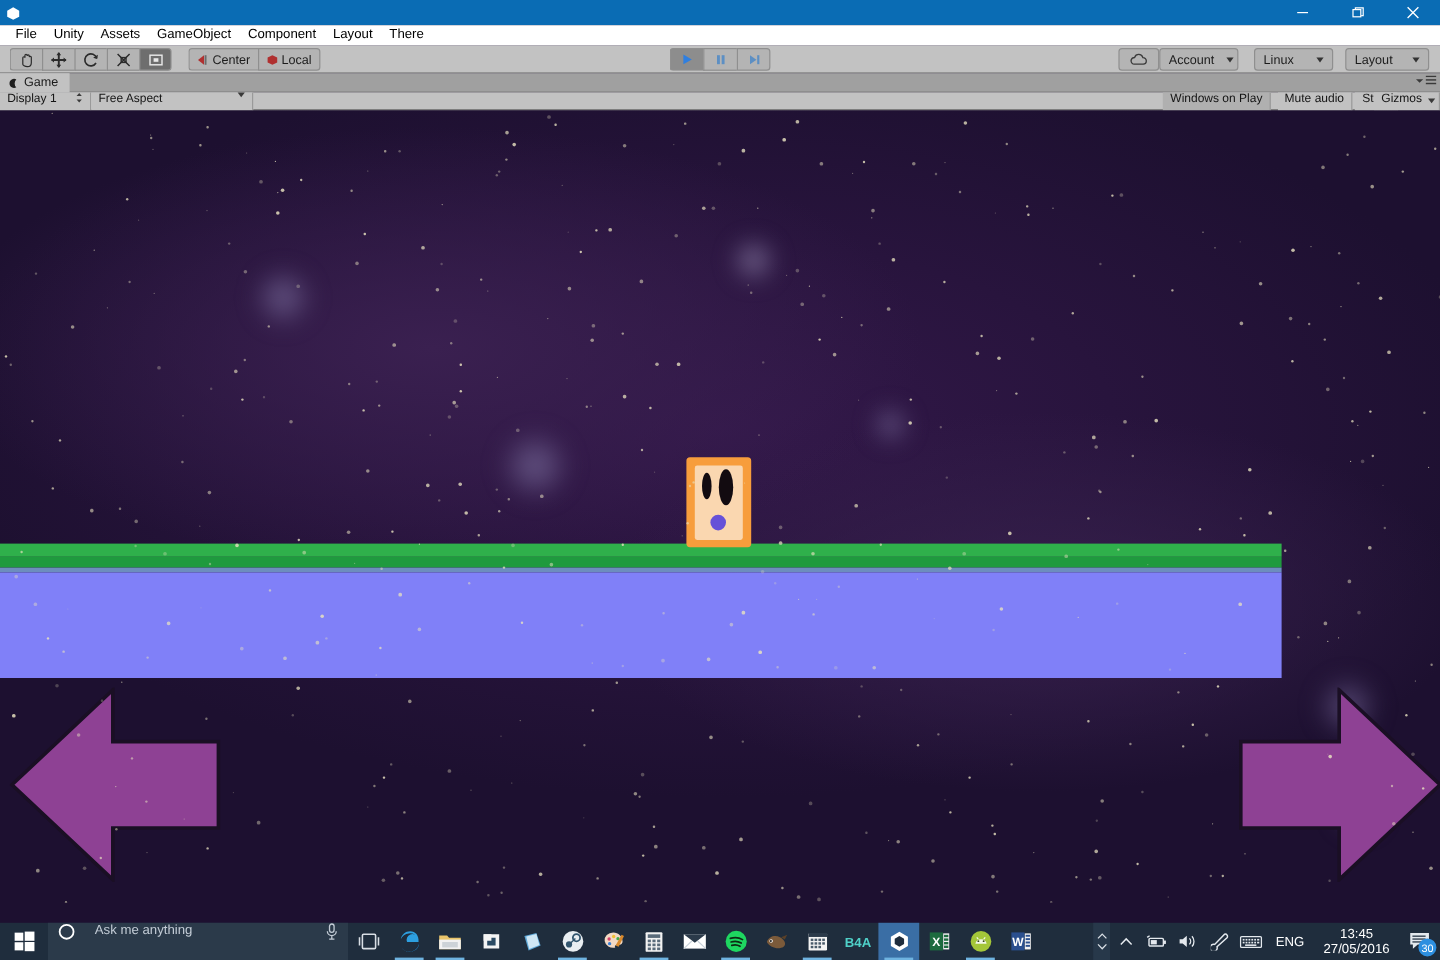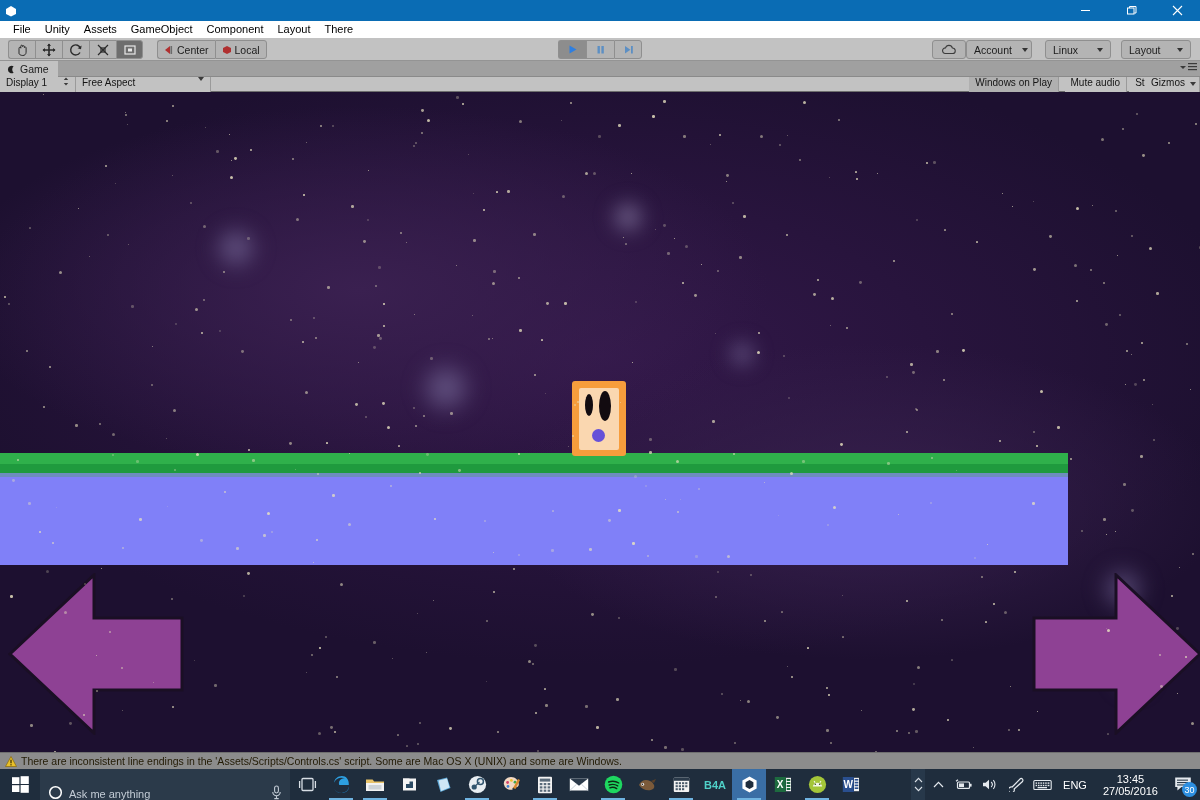--- a/index.html
+++ b/index.html
@@ -152,21 +152,21 @@
   
   .taskbar{
     position:absolute;left:0;top:769px;width:1200px;height:31px;
     background:#1f2d3d;display:flex;align-items:center;
   }
   .start-btn{
     width:40px;height:31px;display:flex;align-items:center;justify-content:center;
   }
   .cortana{
     width:250px;height:31px;background:#2b3a4a;
-    display:flex;align-items:flex-end;gap:6px;padding:0 8px;box-sizing:border-box;
+    display:flex;align-items:flex-start;gap:16px;padding:0 8px;box-sizing:border-box;
   }
   .cortana-text{font-size:11px;color:#c3ccd6;flex:1;white-space:nowrap;}
   .tb-app{
     width:34px;height:31px;display:flex;align-items:center;justify-content:center;
     position:relative;
   }
   .tb-app.running::after{
     content:"";position:absolute;bottom:0;left:5px;right:5px;height:2px;background:#6fb3e0;
   }
   .tb-app.active{background:#3a6ea5;}
@@ -815,28 +815,20 @@
         <div class="star" style="width: 2.7px; height: 2.7px; left: 473px; top: 147px; background: rgb(232, 226, 192); opacity: 0.55;"></div>
         <div class="star" style="width: 1.4px; height: 1.4px; left: 433px; top: 508px; background: rgb(232, 226, 192); opacity: 0.53;"></div>
         <div class="star" style="width: 2.6px; height: 2.6px; left: 616px; top: 606px; background: rgb(232, 226, 192); opacity: 0.65;"></div>
         <div class="star" style="width: 1.9px; height: 1.9px; left: 107px; top: 142px; background: rgb(232, 226, 192); opacity: 0.41;"></div>
         <div class="star" style="width: 1.7px; height: 1.7px; left: 944px; top: 137px; background: rgb(232, 226, 192); opacity: 0.57;"></div>
         <div class="star" style="width: 1.7px; height: 1.7px; left: 406px; top: 653px; background: rgb(232, 226, 192); opacity: 0.33;"></div>
         <div class="star" style="width: 2.9px; height: 2.9px; left: 1105px; top: 231px; background: rgb(232, 226, 192); opacity: 0.4;"></div>
       </div>
   </div>
 
-  <div class="statusbar">
-    <svg width="12" height="11" viewBox="0 0 12 11">
-      <path d="M6 0.5 L11.5 10.5 L0.5 10.5 Z" fill="#e8c02a" stroke="#8a6a06" stroke-width=".7"></path>
-      <rect x="5.4" y="3.7" width="1.2" height="3.6" fill="#3a2c00"></rect>
-      <rect x="5.4" y="8.2" width="1.2" height="1.2" fill="#3a2c00"></rect>
-    </svg>
-    <span class="status-text">There are inconsistent line endings in the 'Assets/Scripts/Controls.cs' script. Some are Mac OS X (UNIX) and some are Windows.</span>
-  </div>
 
   <div class="taskbar">
 
     <span class="start-btn">
       <svg width="17" height="17" viewBox="0 0 17 17">
         <rect x="0" y="1.2" width="7.4" height="6.8" fill="#fff"></rect>
         <rect x="8.6" y="0.2" width="8.2" height="7.8" fill="#fff"></rect>
         <rect x="0" y="9.2" width="7.4" height="6.8" fill="#fff"></rect>
         <rect x="8.6" y="9.0" width="8.2" height="7.8" fill="#fff"></rect>
       </svg>

